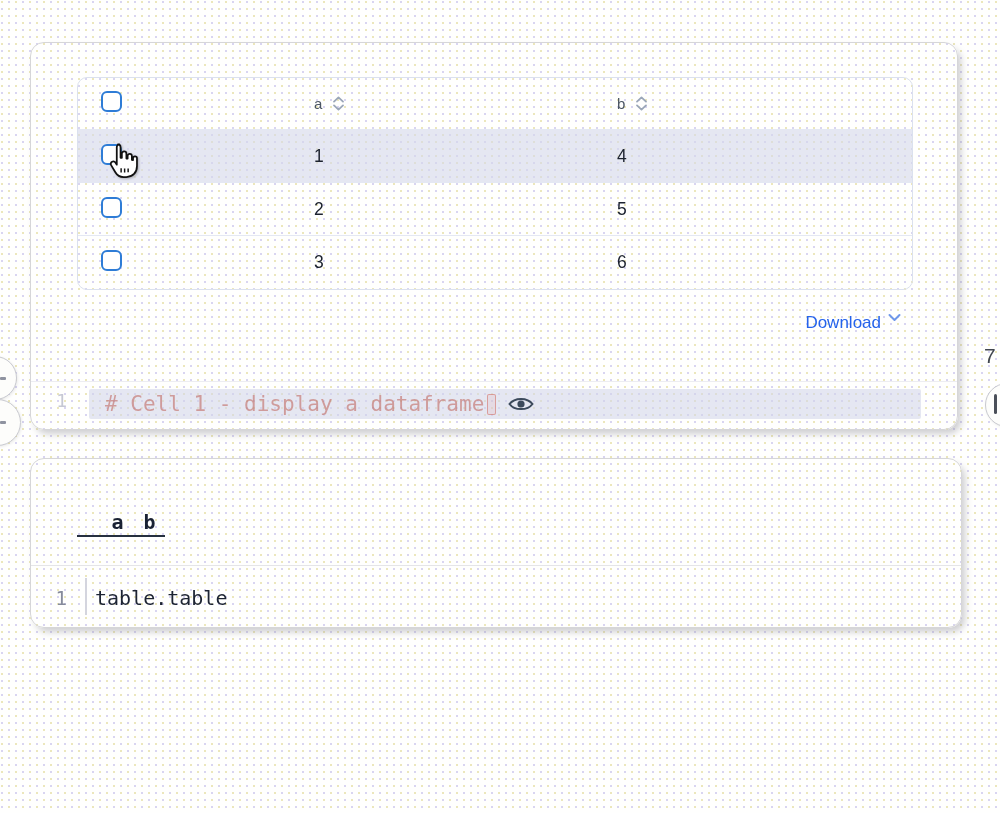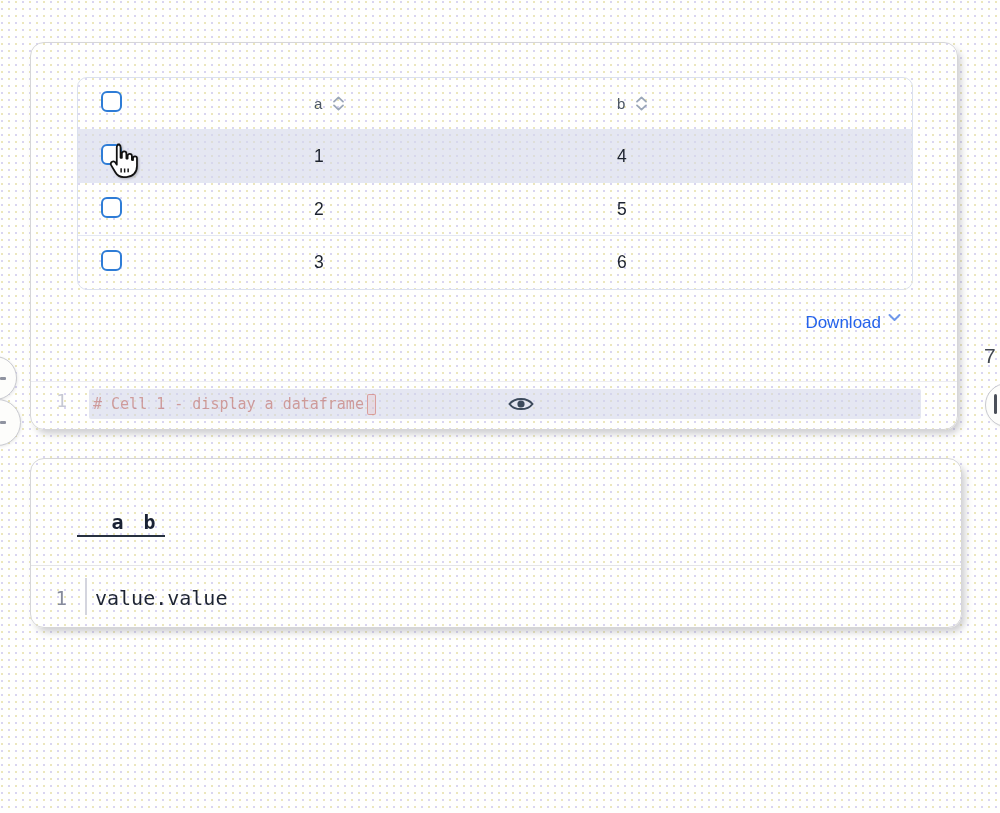--- a/index.html
+++ b/index.html
@@ -68,21 +68,21 @@
   
   .code1-divider { position:absolute; left:0; right:0; top:338px;
     border-top: 1px solid #ededf2; }
   .ln1 { position:absolute; left:14px; top:347px; width:22px;
     text-align:right; font-size:18px; color:#c6c8d4; }
   .code1-strip {
     position:absolute; left:58px; top:346px; width:832px; height:30px;
     background: rgba(211,214,232,.58); border-radius:2px;
     display:flex; align-items:center;
   }
-  .code1-text { margin-left:4px; font-size:15px; line-height:30px;
+  .code1-text { margin-left:16px; font-size:21px; line-height:30px;
     color: rgba(186,86,74,.52); white-space:pre; }
   .fade-caret { display:inline-block; width:9px; height:21px; margin-left:3px;
     border:1.5px solid rgba(210,110,98,.55); border-radius:2px;
     background: rgba(230,150,140,.15); vertical-align:middle; }
   .eye-wrap { position:absolute; left:417px; top:4px; cursor:pointer; }
 
   
   .mini-table { position:absolute; left:46px; top:48px; }
   .mini-row { display:flex; height:30px; padding-bottom:4px;
     border-bottom: 2.5px solid #26303f; }
@@ -208,21 +208,21 @@
     <div class="mini-row">
       <div class="mini-idx"></div>
       <div class="mini-th">a</div>
       <div class="mini-th b">b</div>
     </div>
   </div>
 
   <div class="code2-divider"></div>
   <div class="ln2 mono">1</div>
   <div class="gutter-rule"></div>
-  <div class="code2-text mono">value.value</div>
+  <div class="code2-text mono">table.table</div>
 
 </section>
 
 <div class="edge-circle" id="left-circle-1"></div>
 <div class="edge-circle" id="left-circle-2"></div>
 <div class="frag-bar-h" id="frag1"></div>
 <div class="frag-bar-h" id="frag2"></div>
 
 <div class="margin-number">7</div>
 <div class="edge-circle" id="right-circle"></div>

